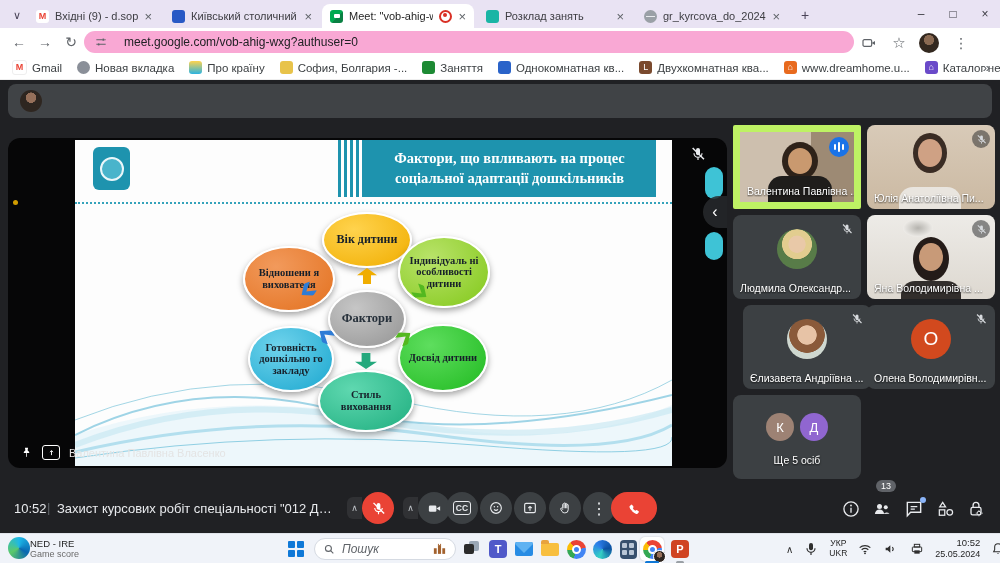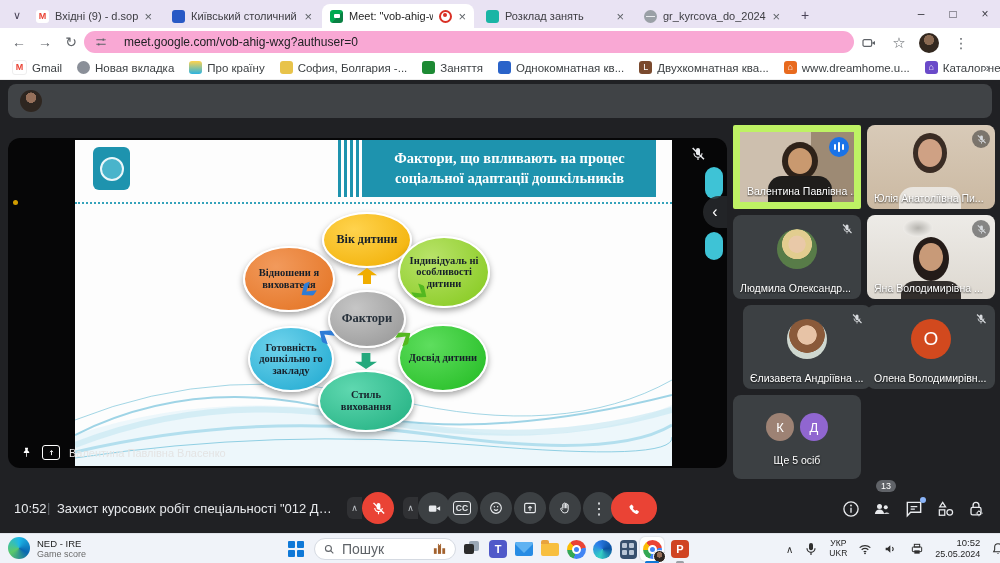--- a/index.html
+++ b/index.html
@@ -127,30 +127,30 @@
   .endcall{position:absolute;left:611px;top:4px;width:46px;height:32px;border-radius:16px;background:#ea4335;
     color:#fff;display:flex;align-items:center;justify-content:center;}
   .ccbox{border:1.5px solid #e8eaed;border-radius:3px;font-size:8.5px;font-weight:bold;padding:1px 2px;color:#e8eaed;}
   .ricon{position:absolute;top:11px;width:20px;height:20px;color:#e8eaed;}
   .badge13{position:absolute;left:876px;top:-8px;background:#606368;color:#fff;font-size:9px;border-radius:8px;
     padding:1px 5px;}
   .bluedot{position:absolute;right:-2px;top:-2px;width:6px;height:6px;border-radius:50%;background:#8ab4f8;}
   .svgi{width:100%;height:100%;display:block;}
   
   .taskbar{position:absolute;left:0;top:533px;width:1000px;height:30px;background:#f0f3f9;border-top:1px solid #e0e4ea;}
-  .widget{position:absolute;left:8px;top:3px;display:flex;gap:7px;align-items:center;}
+  .widget{position:absolute;left:8px;top:3px;display:flex;gap:0;align-items:center;}
   .widget .wic{width:22px;height:22px;border-radius:50%;background:conic-gradient(#1db8e8,#0a67b0,#5cc96a,#1db8e8);}
   .widget .l1{font-size:9.5px;color:#1f1f1f;}
   .widget .l2{font-size:9px;color:#6b6b6b;}
   .startbtn{position:absolute;left:288px;top:7px;width:16px;height:16px;display:grid;
     grid-template-columns:7px 7px;grid-template-rows:7px 7px;gap:2px;}
   .startbtn i{background:#0f78d7;border-radius:1px;}
   .searchpill{position:absolute;left:314px;top:4px;width:142px;height:22px;background:#fff;border:1px solid #d5dae2;
     border-radius:11px;display:flex;align-items:center;gap:6px;padding:0 8px;box-sizing:border-box;}
-  .searchpill .ph{font-size:14px;color:#5f6368;flex:1;}
+  .searchpill .ph{font-size:12px;color:#5f6368;flex:1;font-style:italic;}
   .taskview{position:absolute;left:464px;top:7px;width:16px;height:16px;}
   .taskview i{position:absolute;width:10px;height:10px;border-radius:2px;}
   .tv1{left:0;top:3px;background:#2b2b2b;}
   .tv2{left:5px;top:0;background:#9aa7b5;}
   .tbapp{position:absolute;top:5px;width:20px;height:20px;display:flex;align-items:center;justify-content:center;}
   .underline{position:absolute;top:27px;height:2.5px;border-radius:2px;}
   .ic-teams{width:18px;height:18px;border-radius:4px;background:#5059c9;color:#fff;font-size:11px;font-weight:bold;
     display:flex;align-items:center;justify-content:center;}
   .ic-mail{width:18px;height:14px;border-radius:2px;background:#288ce4;position:relative;overflow:hidden;}
   .ic-mail i{position:absolute;left:2px;top:-6px;width:14px;height:14px;background:#5fb2f2;transform:rotate(45deg);}

